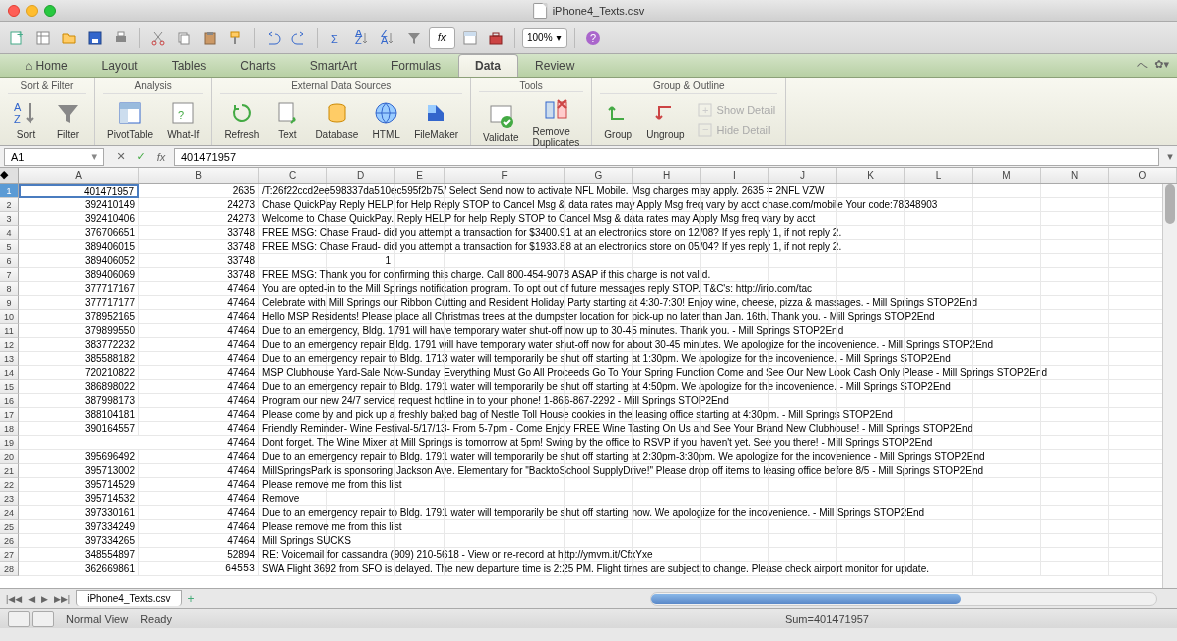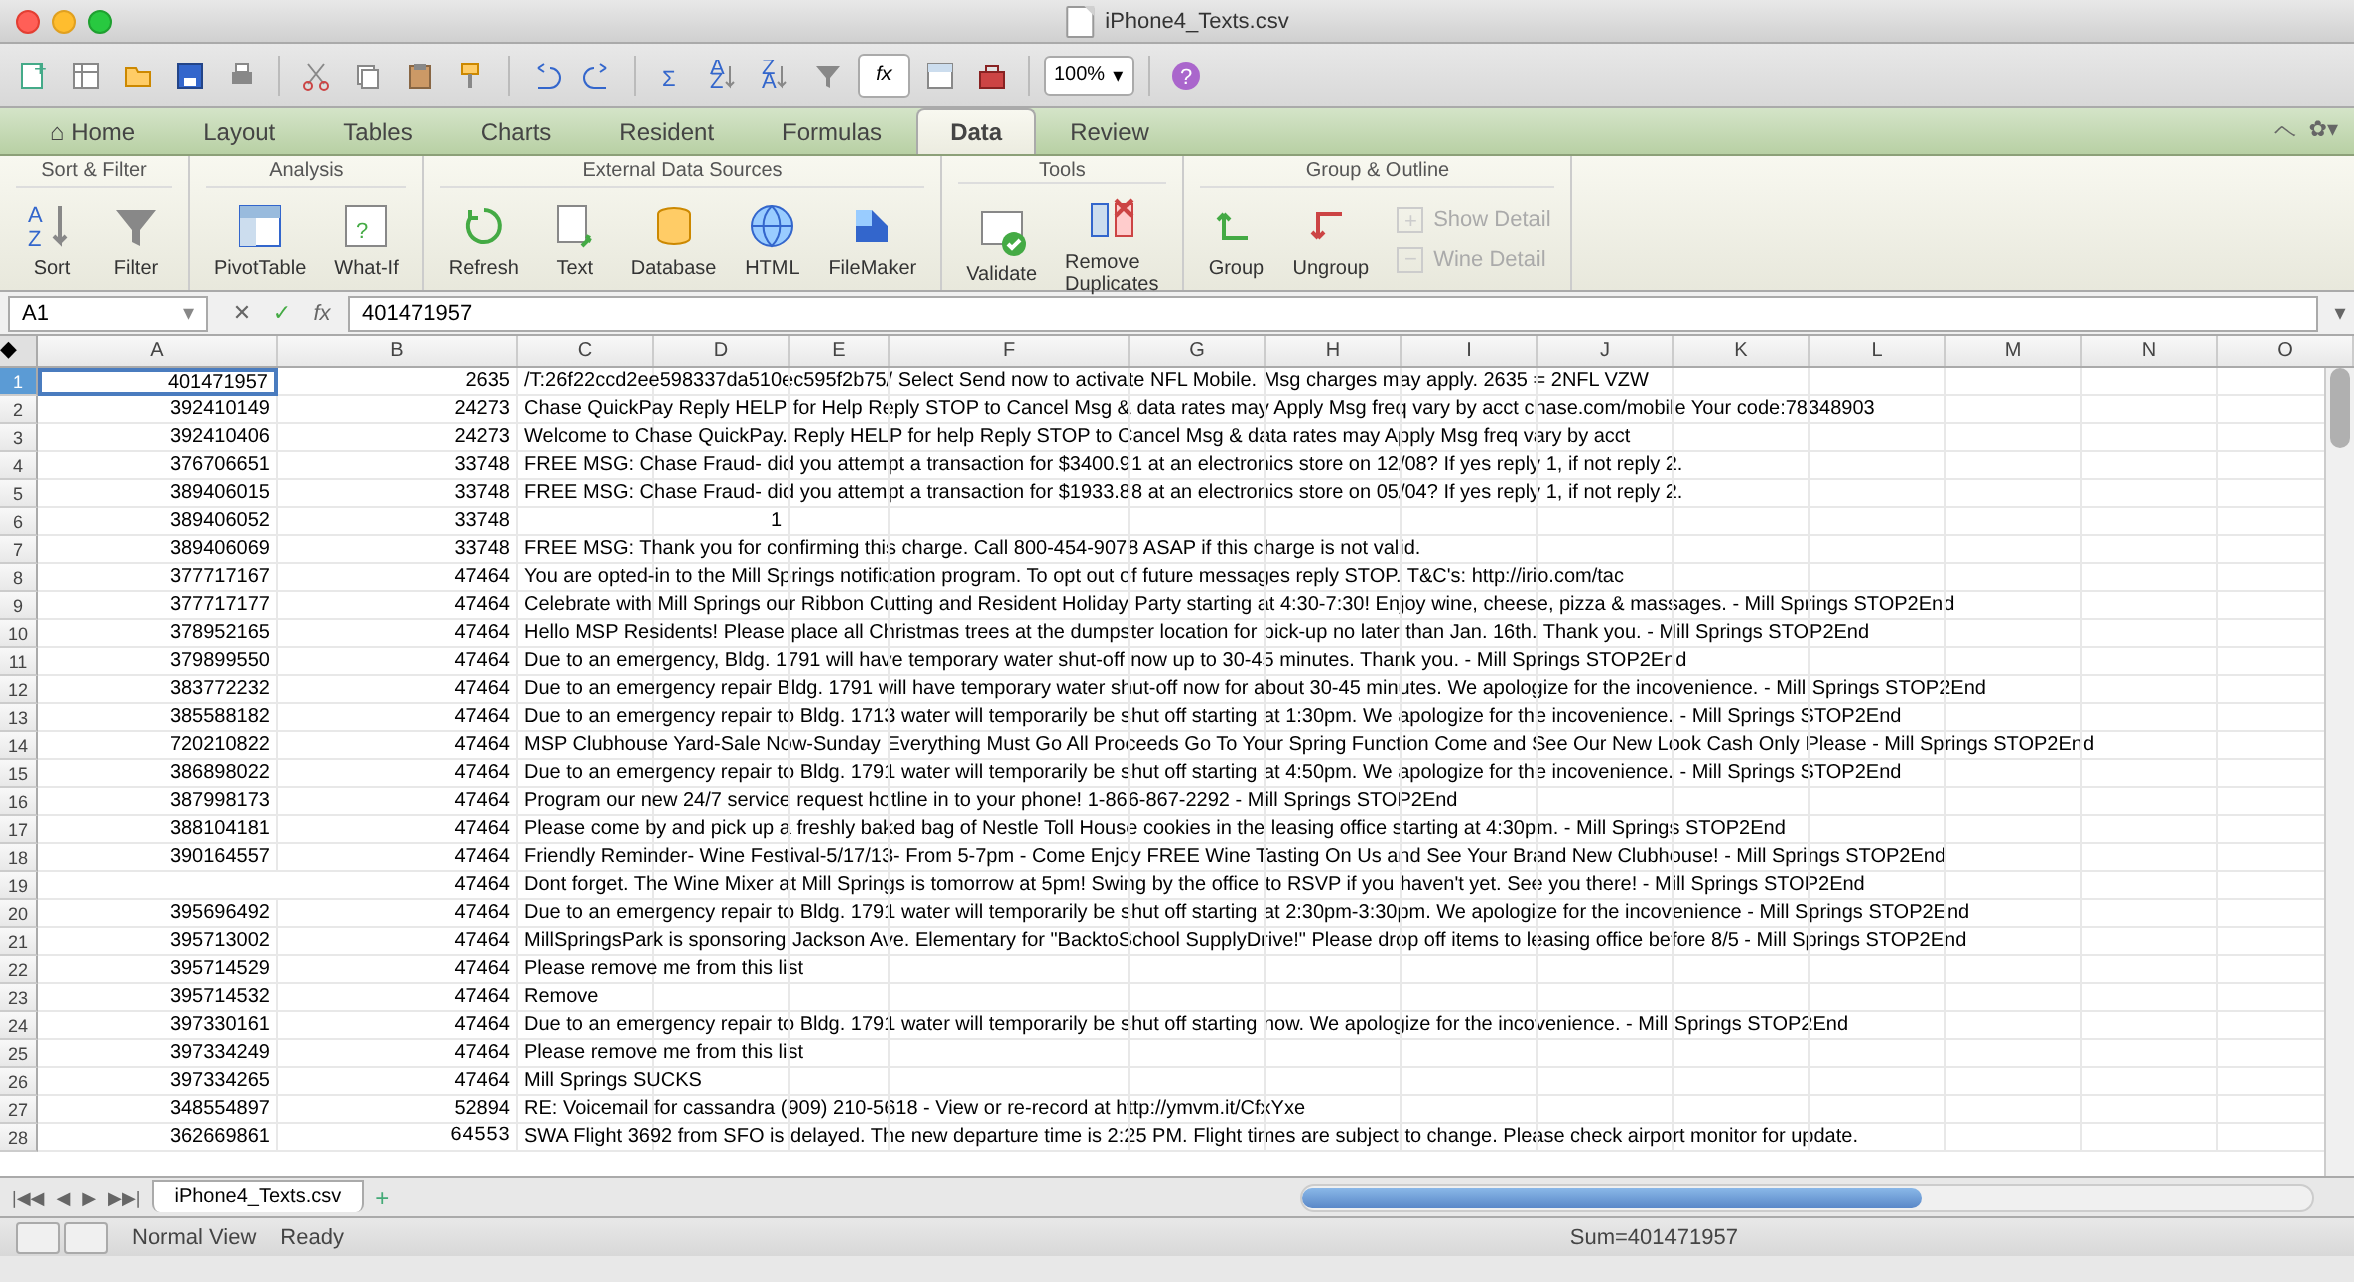--- a/index.html
+++ b/index.html
@@ -220,21 +220,21 @@
         <text x="5" y="12" font-size="10" fill="#fff">?</text>
       </svg>
     </div>
 </div>
 
 <div class="tabs">
   <div class="tab home">Home</div>
   <div class="tab">Layout</div>
   <div class="tab">Tables</div>
   <div class="tab">Charts</div>
-  <div class="tab">Resident</div>
+  <div class="tab">SmartArt</div>
   <div class="tab">Formulas</div>
   <div class="tab active">Data</div>
   <div class="tab">Review</div>
   <div class="tabs-right">
     <span>ヘ</span>
     <span>✿▾</span>
   </div>
 </div>
 
 <div class="ribbon">
@@ -386,21 +386,21 @@
               <rect x="2" y="2" width="12" height="12" fill="none" stroke="#ccc"></rect>
               <text x="5" y="12" fill="#ccc">+</text>
             </svg>
             <span>Show Detail</span>
           </div>
         <div class="rbtn-sm" style="color:#aaa;">
             <svg class="rbtn-sm-icon" viewBox="0 0 16 16">
               <rect x="2" y="2" width="12" height="12" fill="none" stroke="#ccc"></rect>
               <text x="5" y="11" fill="#ccc">−</text>
             </svg>
-            <span>Wine Detail</span>
+            <span>Hide Detail</span>
           </div>
       </div>
     </div>
   </div>
 </div>
 
 <div class="fbar">
   <div class="namebox">
       <span>A1</span>
       <span style="margin-left:auto;color:#888;">▾</span>

